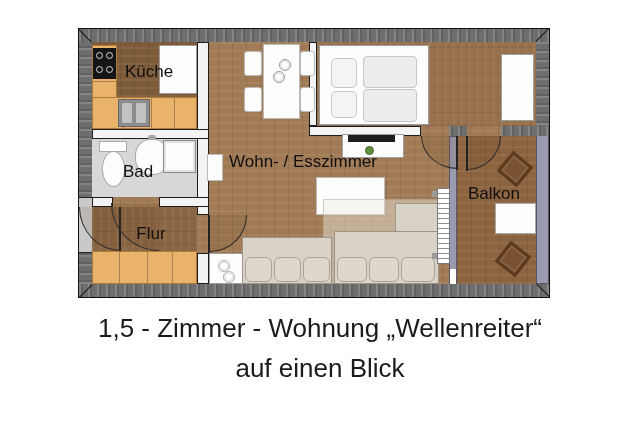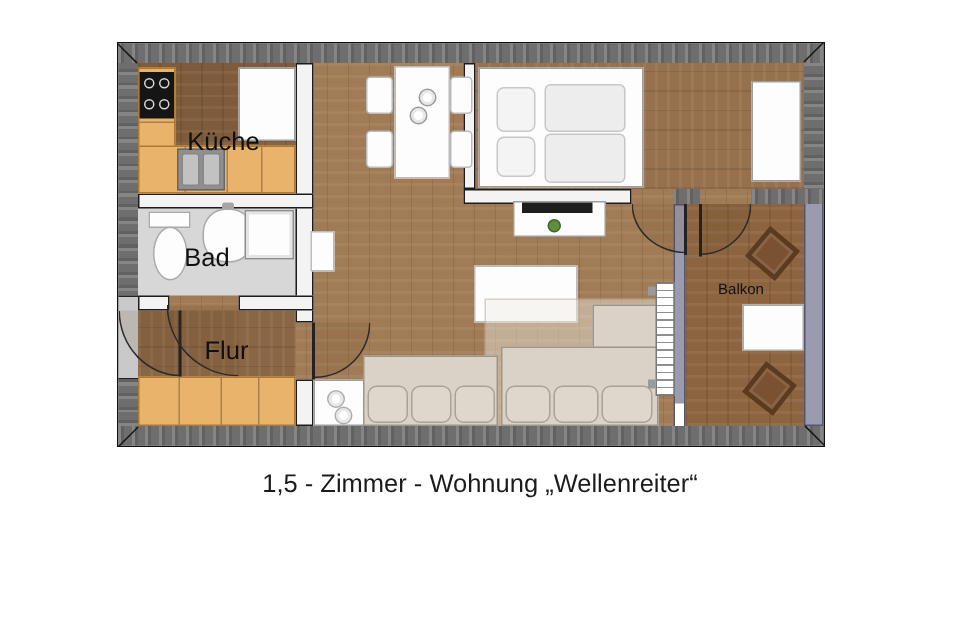--- a/index.html
+++ b/index.html
@@ -44,21 +44,21 @@
             border-bottom-right-radius:100% 100%; }
   .arc.bl { border-left:1.6px solid #2b2b2b; border-bottom:1.6px solid #2b2b2b;
             border-bottom-left-radius:100% 100%; }
   .leaf { background:#222; }
   .miter { position:absolute; width:18px; height:0; border-top:1.5px solid #161616;
            transform-origin:0 0; }
 
   .room-label { position:absolute; font-size:17px; color:#101010; text-align:center;
                 white-space:nowrap; line-height:18px; }
   .caption { position:absolute; left:0; right:0; text-align:center; color:#1b1b1b;
-             font-size:17px; }
+             font-size:26px; }
 </style>
 </head>
 <body>
 
 <div class="page">
   <div class="plan">
 
     <div class="abs wood" style="left:13px;top:13px;width:444px;height:242px;background-color:#a17b55;"></div>
     <div class="abs wood" style="left:13px;top:13px;width:105px;height:87px;background-color:#7e5b3b;"></div>
     <div class="abs" style="left:13px;top:110px;width:105px;height:58px;background:#d7d7d7;"></div>
@@ -160,20 +160,22 @@
     <div class="abs arc bl" style="left:342px;top:107px;width:37px;height:33px;"></div>
     <div class="abs leaf" style="left:377px;top:107px;width:2px;height:34px;"></div>
     <div class="abs arc br" style="left:388px;top:107px;width:34px;height:34px;"></div>
     <div class="abs leaf" style="left:387px;top:107px;width:2px;height:35px;"></div>
 
     <div class="miter" style="left:0;top:0;transform:rotate(45deg);"></div>
     <div class="miter" style="left:470px;top:0;transform:rotate(135deg);"></div>
     <div class="miter" style="left:0;top:268px;transform:rotate(-45deg);"></div>
     <div class="miter" style="left:470px;top:268px;transform:rotate(-135deg);"></div>
 
-    <div class="room-label" style="left:34px;top:34px;width:72px;margin-top:23px;">Küche</div>
+    <div class="room-label" style="left:34px;top:34px;width:72px;">Küche</div>
     <div class="room-label" style="left:37px;top:134px;width:44px;">Bad</div>
     <div class="room-label" style="left:50px;top:196px;width:44px;">Flur</div>
-    <div class="room-label" style="left:383px;top:156px;width:64px;font-size:10px;">Balkon</div>
+    <div class="room-label" style="left:148px;top:124px;width:152px;">Wohn- / Esszimmer</div>
+    <div class="room-label" style="left:383px;top:156px;width:64px;font-size:17px;">Balkon</div>
   </div>
 
   <div class="caption" style="top:313px;">1,5 - Zimmer - Wohnung „Wellenreiter“</div>
+  <div class="caption" style="top:353px;">auf einen Blick</div>
 </div>
 
 </body></html>

